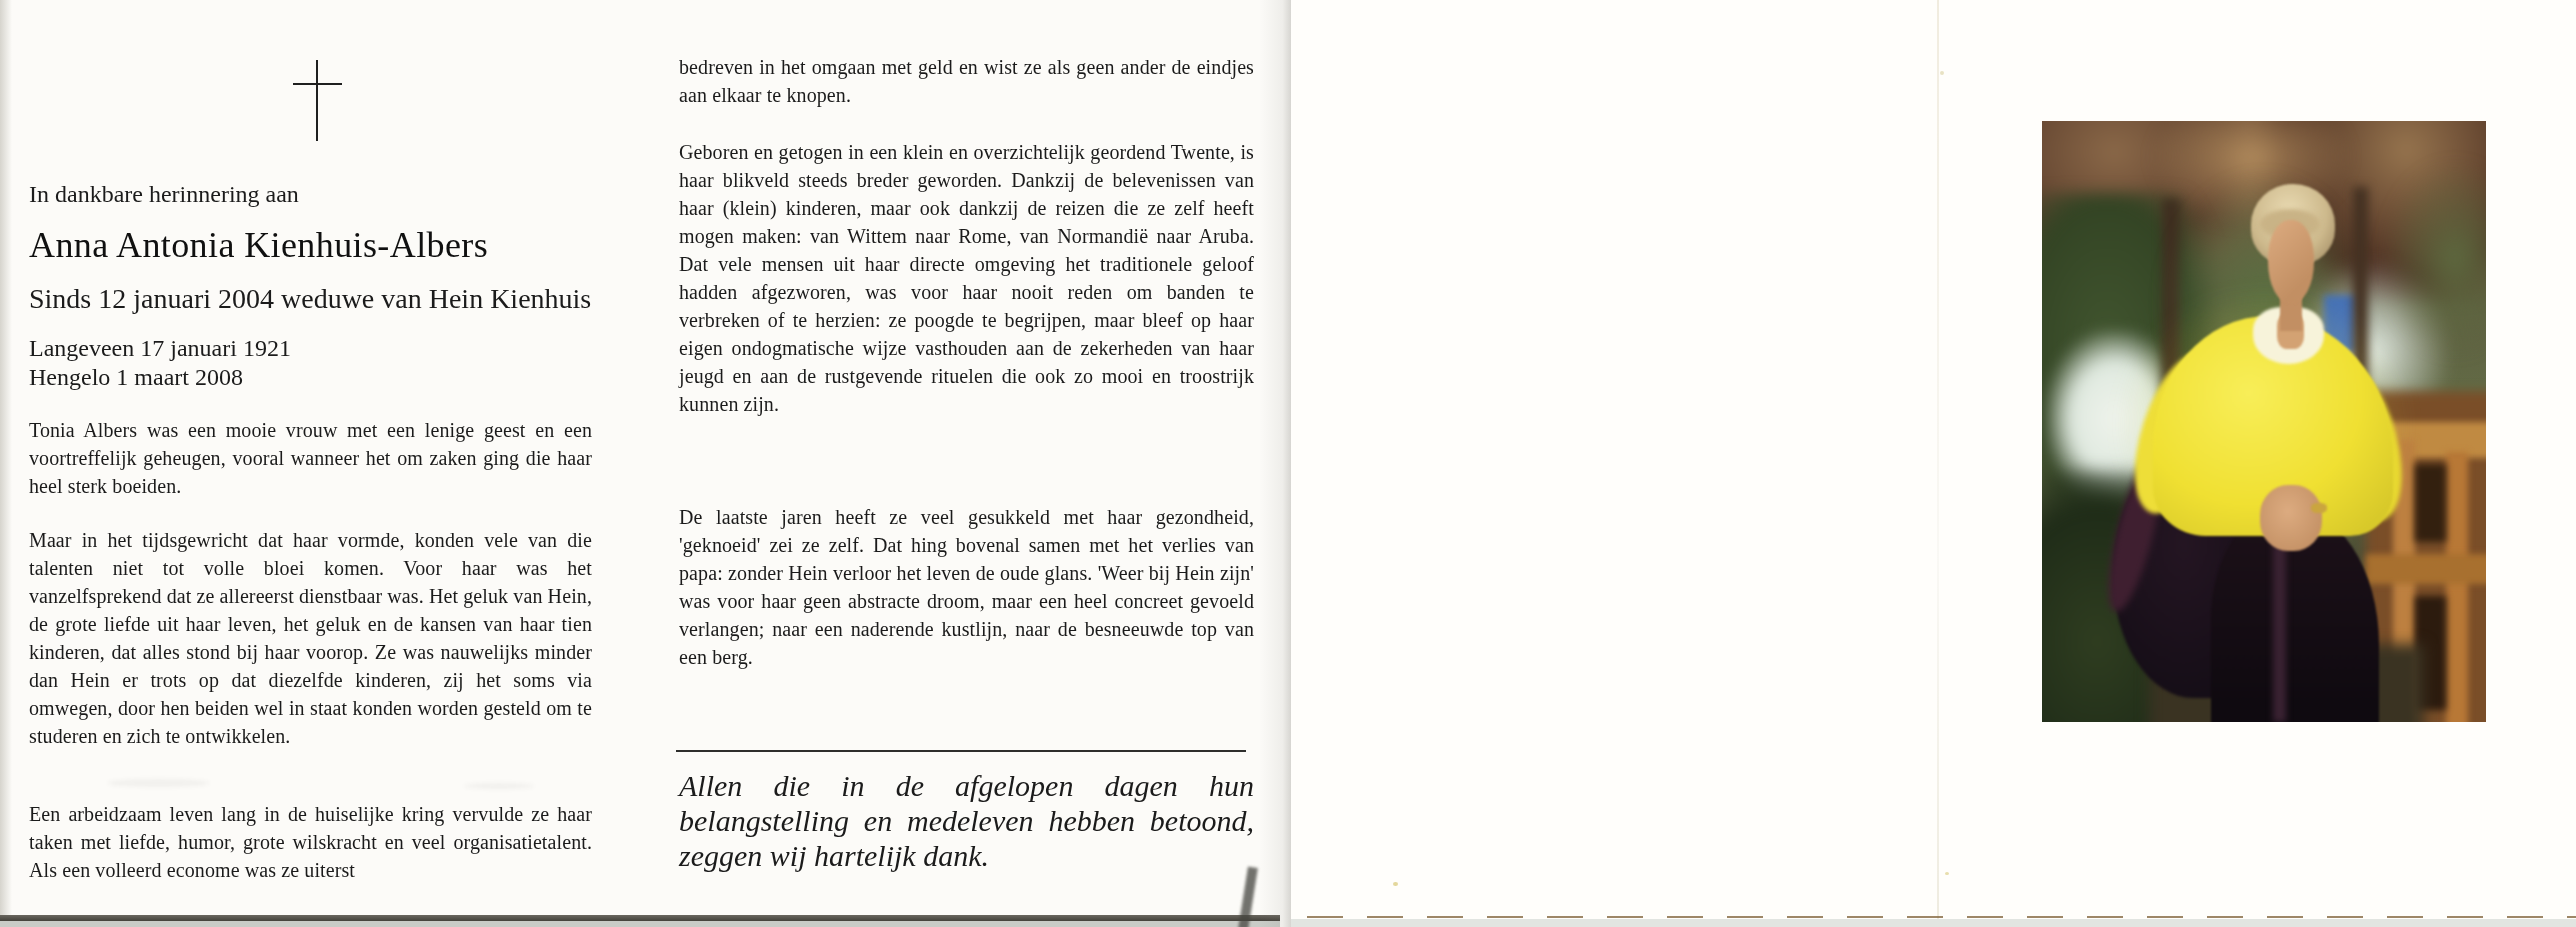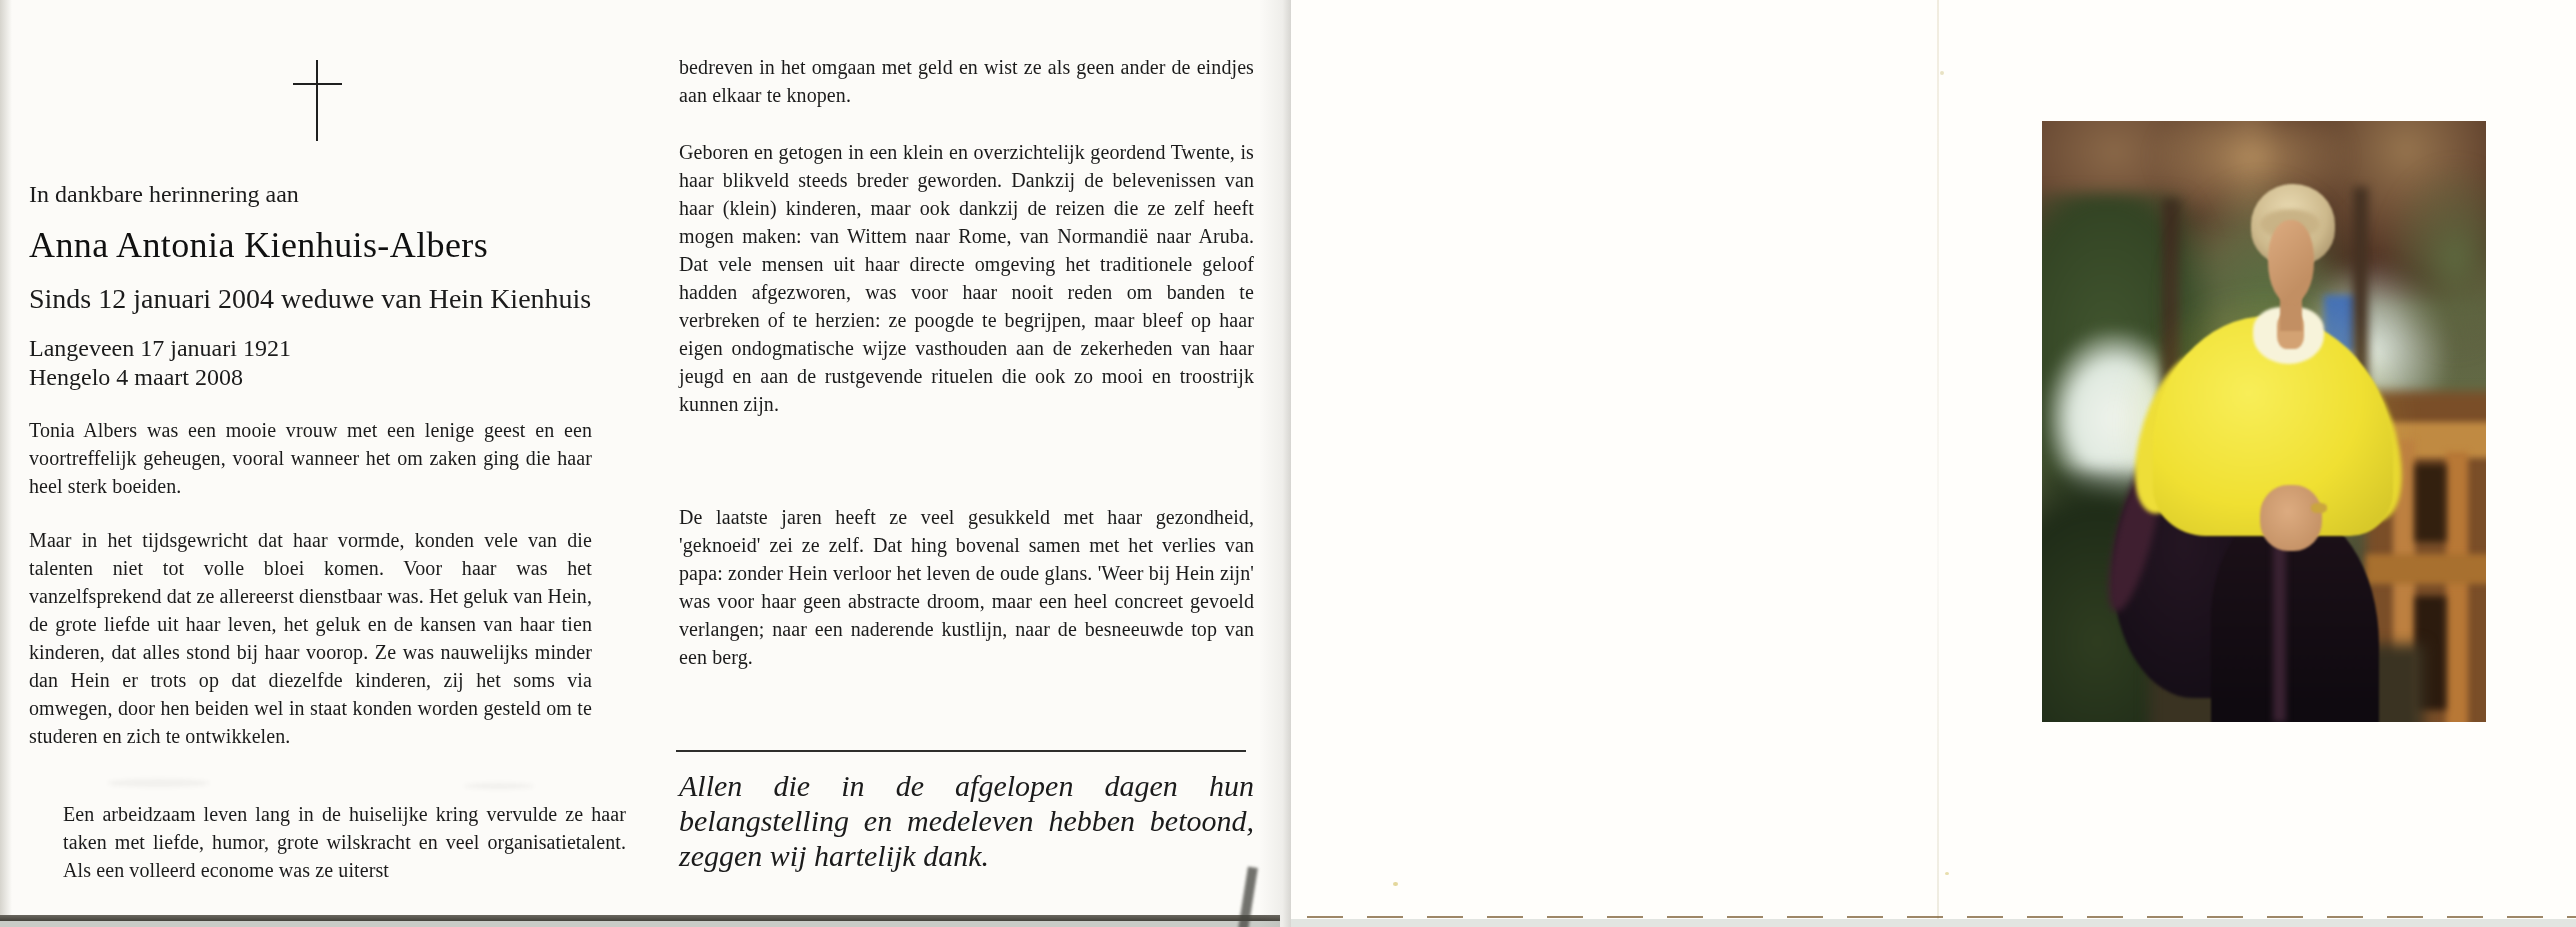--- a/index.html
+++ b/index.html
@@ -146,25 +146,25 @@
     <div class="col col-left" style="top:0;height:928px;">
       <div class="cross" style="left:264px;top:60px;width:49px;height:81px;">
         <div class="v"></div>
         <div class="h"></div>
       </div>
       <div class="heading1 centered">In dankbare herinnering aan</div>
       <div class="deceased centered">Anna Antonia Kienhuis-Albers</div>
       <div class="widow centered">Sinds 12 januari 2004 weduwe van Hein Kienhuis</div>
       <div class="dates centered">
         <div>Langeveen 17 januari 1921</div>
-        <div>Hengelo 4 maart 2008</div>
+        <div>Hengelo 1 maart 2008</div>
       </div>
       <div class="para" style="top:416px;">Tonia Albers was een mooie vrouw met een lenige geest en een voortreffelijk geheugen, vooral wanneer het om zaken ging die haar heel sterk boeiden.</div>
       <div class="para" style="top:526px;">Maar in het tijdsgewricht dat haar vormde, konden vele van die talenten niet tot volle bloei komen. Voor haar was het vanzelfsprekend dat ze allereerst dienstbaar was. Het geluk van Hein, de grote liefde uit haar leven, het geluk en de kansen van haar tien kinderen, dat alles stond bij haar voorop. Ze was nauwelijks minder dan Hein er trots op dat diezelfde kinderen, zij het soms via omwegen, door hen beiden wel in staat konden worden gesteld om te studeren en zich te ontwikkelen.</div>
-      <div class="para" style="top:800px;margin-left:34px;">Een arbeidzaam leven lang in de huiselijke kring vervulde ze haar taken met liefde, humor, grote wilskracht en veel organisatietalent. Als een volleerd econome was ze uiterst</div>
+      <div class="para" style="top:800px;">Een arbeidzaam leven lang in de huiselijke kring vervulde ze haar taken met liefde, humor, grote wilskracht en veel organisatietalent. Als een volleerd econome was ze uiterst</div>
     </div>
 
     <div class="col col-mid" style="top:0;height:656px;">
       <div class="para" style="top:53px;">bedreven in het omgaan met geld en wist ze als geen ander de eindjes aan elkaar te knopen.</div>
       <div class="para" style="top:138px;">Geboren en getogen in een klein en overzichtelijk geordend Twente, is haar blikveld steeds breder geworden. Dankzij de belevenissen van haar (klein) kinderen, maar ook dankzij de reizen die ze zelf heeft mogen maken: van Wittem naar Rome, van Normandië naar Aruba. Dat vele mensen uit haar directe omgeving het traditionele geloof hadden afgezworen, was voor haar nooit reden om banden te verbreken of te herzien: ze poogde te begrijpen, maar bleef op haar eigen ondogmatische wijze vasthouden aan de zekerheden van haar jeugd en aan de rustgevende rituelen die ook zo mooi en troostrijk kunnen zijn.</div>
       <div class="para" style="top:503px;">De laatste jaren heeft ze veel gesukkeld met haar gezondheid, 'geknoeid' zei ze zelf. Dat hing bovenal samen met het verlies van papa: zonder Hein verloor het leven de oude glans. 'Weer bij Hein zijn' was voor haar geen abstracte droom, maar een heel concreet gevoeld verlangen; naar een naderende kustlijn, naar de besneeuwde top van een berg.</div>
       <div class="thanks">Allen die in de afgelopen dagen hun belangstelling en medeleven hebben betoond, zeggen wij hartelijk dank.</div>
     </div>
 
     <div class="divider"></div>

